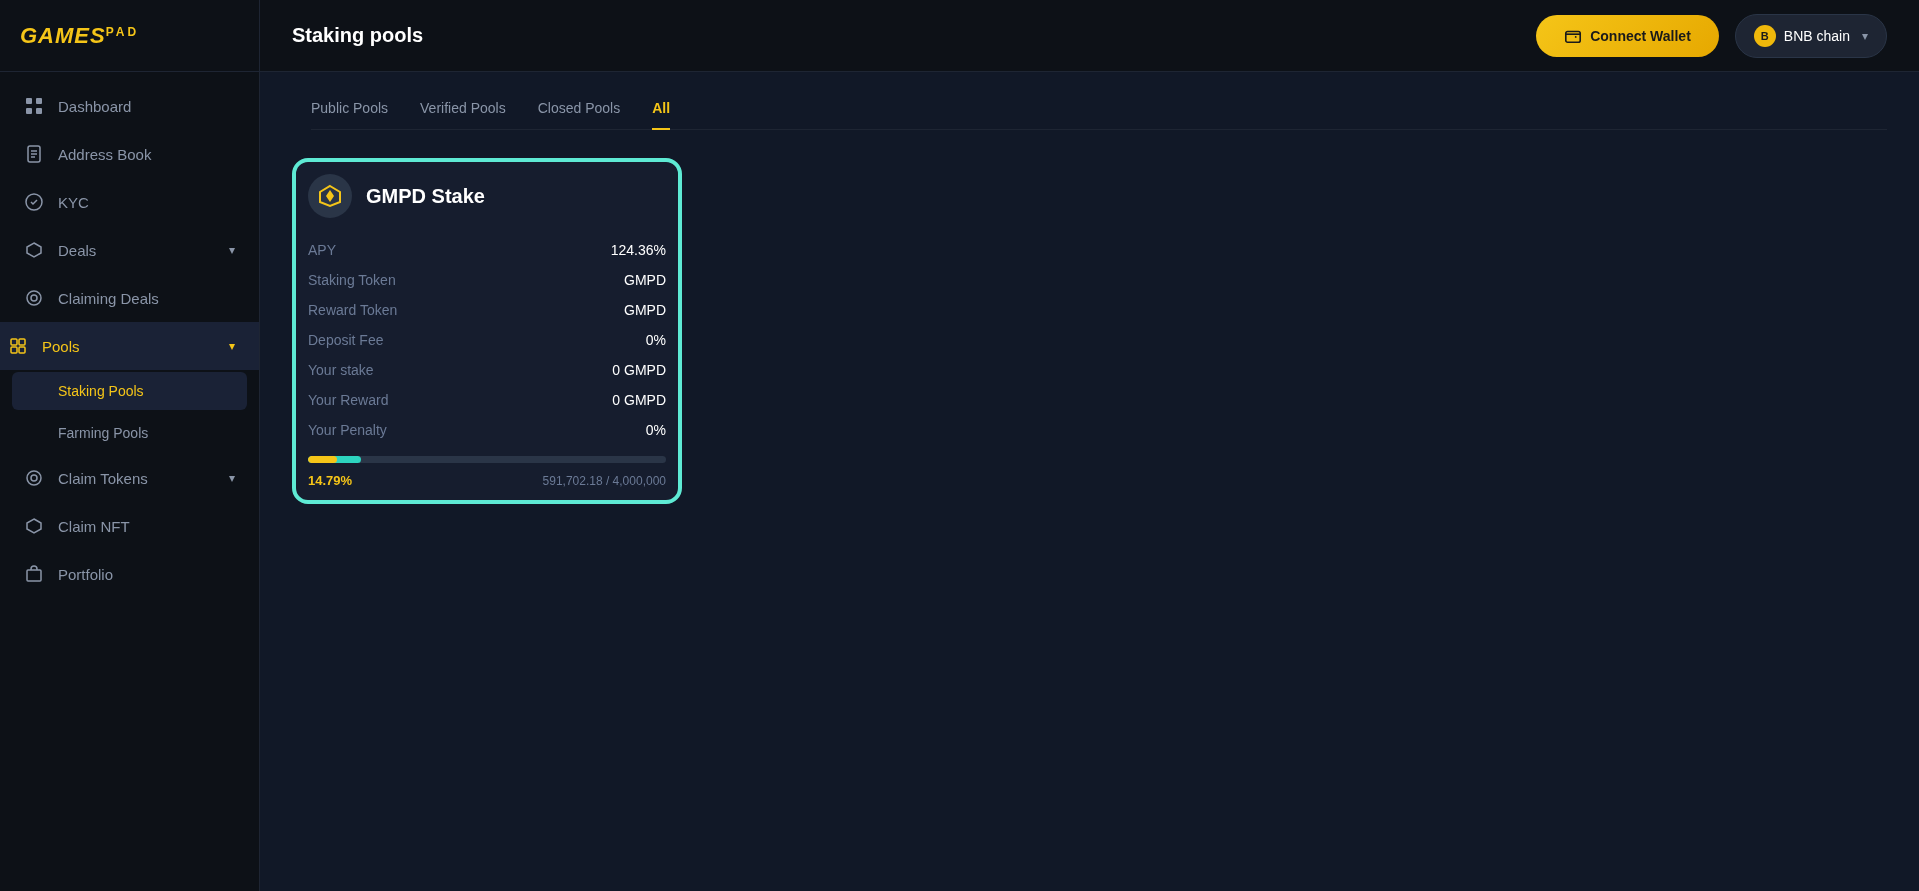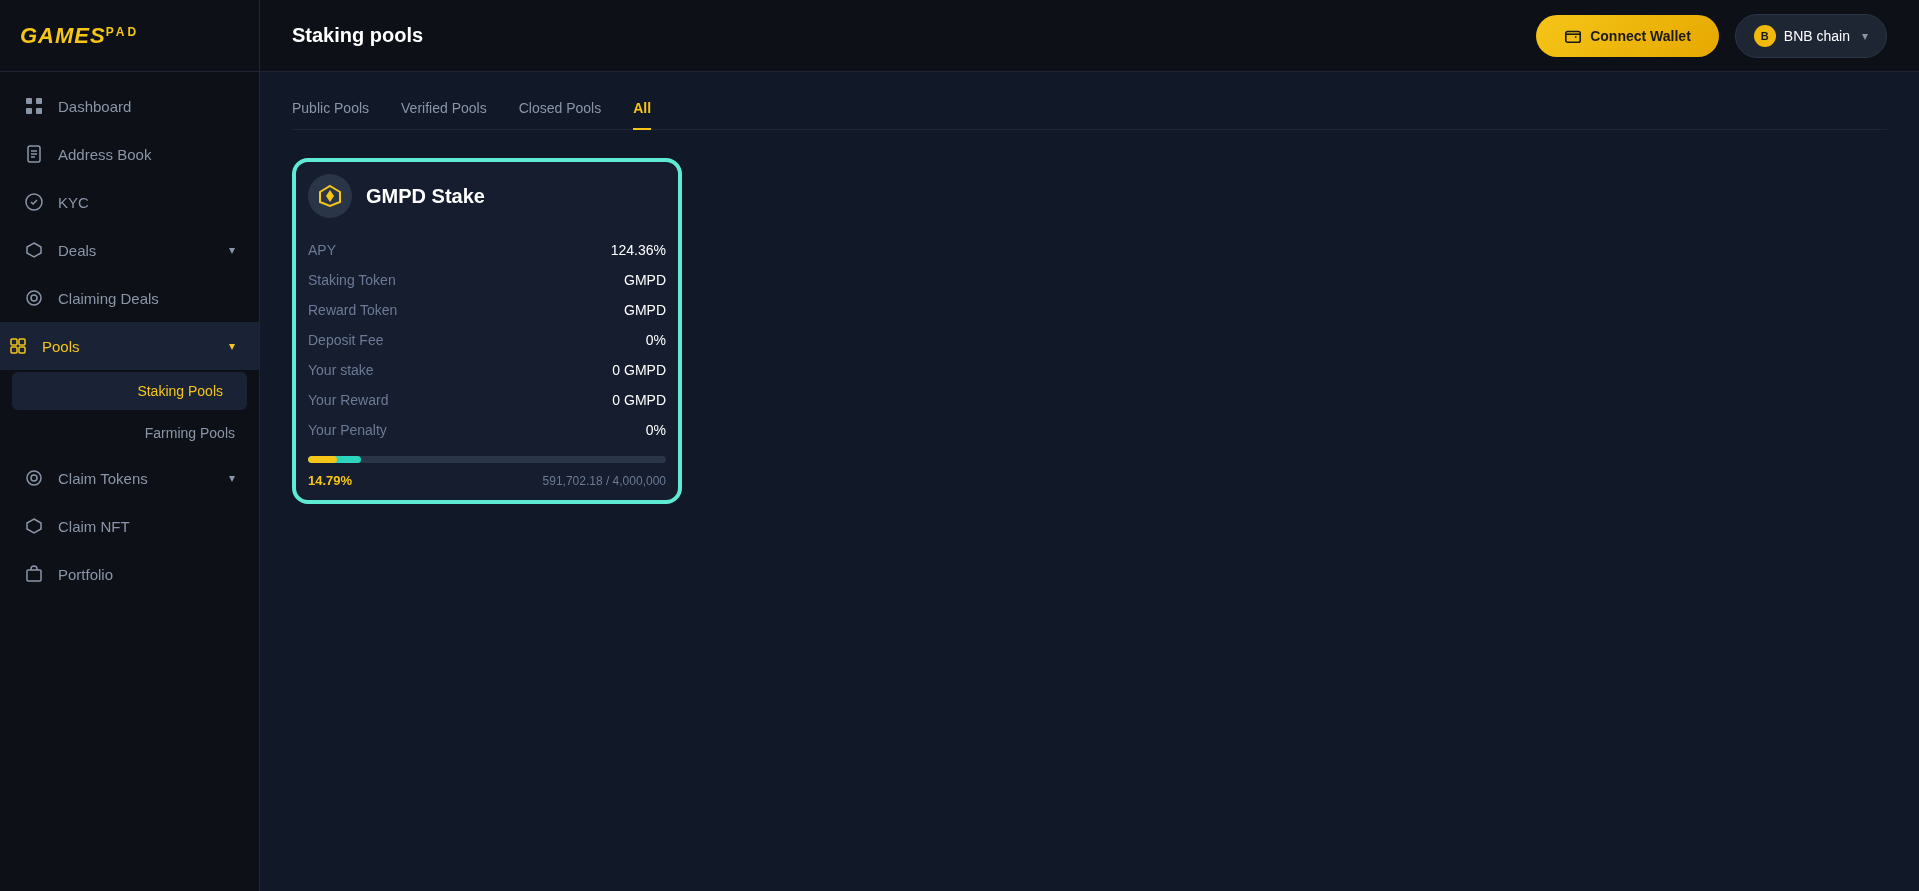--- a/index.html
+++ b/index.html
@@ -47,21 +47,20 @@
     }
     .logo-wrapper {
       display: flex;
       flex-direction: row;
     }
     .sidebar-nav {
       display: flex;
       flex-direction: column;
       padding: 10px 0;
       flex: 1;
-      text-align: right;
     }
     .nav-item {
       display: flex;
       align-items: center;
       padding: 14px 24px;
       color: #8a95a8;
       font-size: 15px;
       cursor: pointer;
       border-radius: 0;
       gap: 14px;
@@ -184,20 +183,21 @@
       background-color: #111827;
     }
 
     
     .tabs {
       display: flex;
       gap: 32px;
       margin-bottom: 28px;
       border-bottom: 1px solid #1e2533;
       padding-bottom: 0;
+      margin-left: 19px;
     }
     .tab {
       font-size: 14px;
       color: #8a95a8;
       cursor: pointer;
       padding-bottom: 12px;
       border-bottom: 2px solid transparent;
       margin-bottom: -1px;
     }
     .tab.active {

